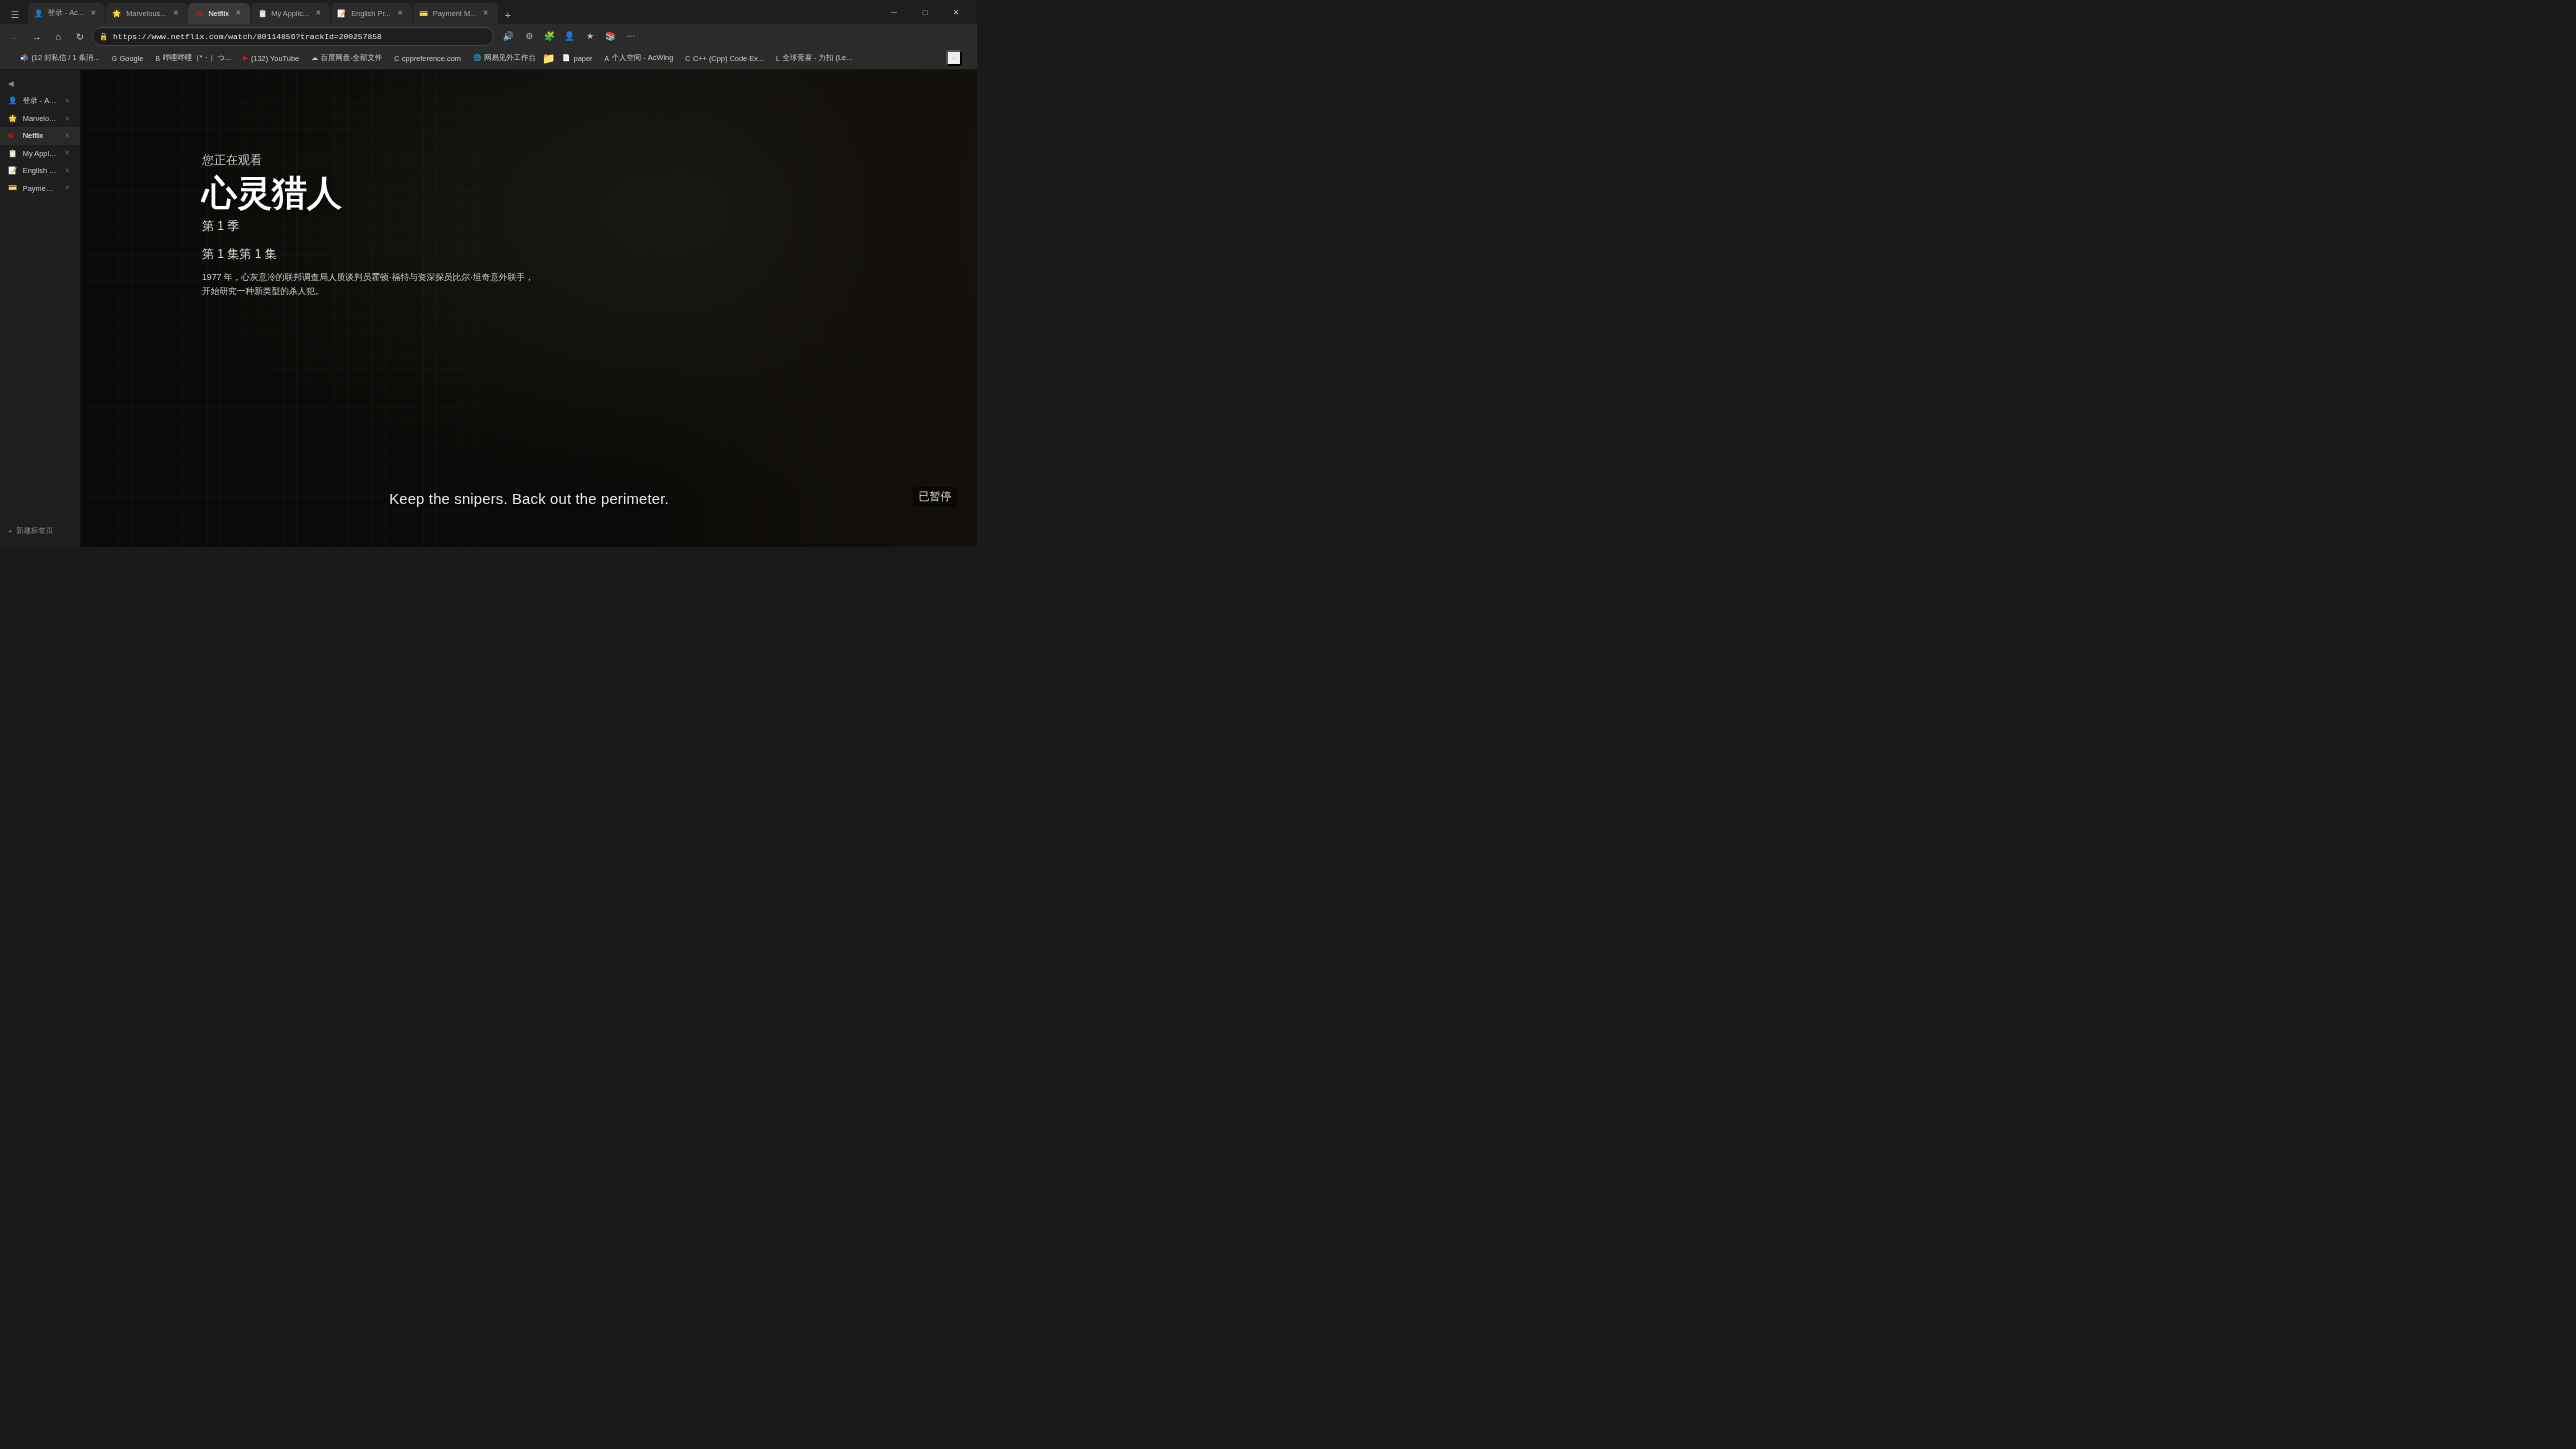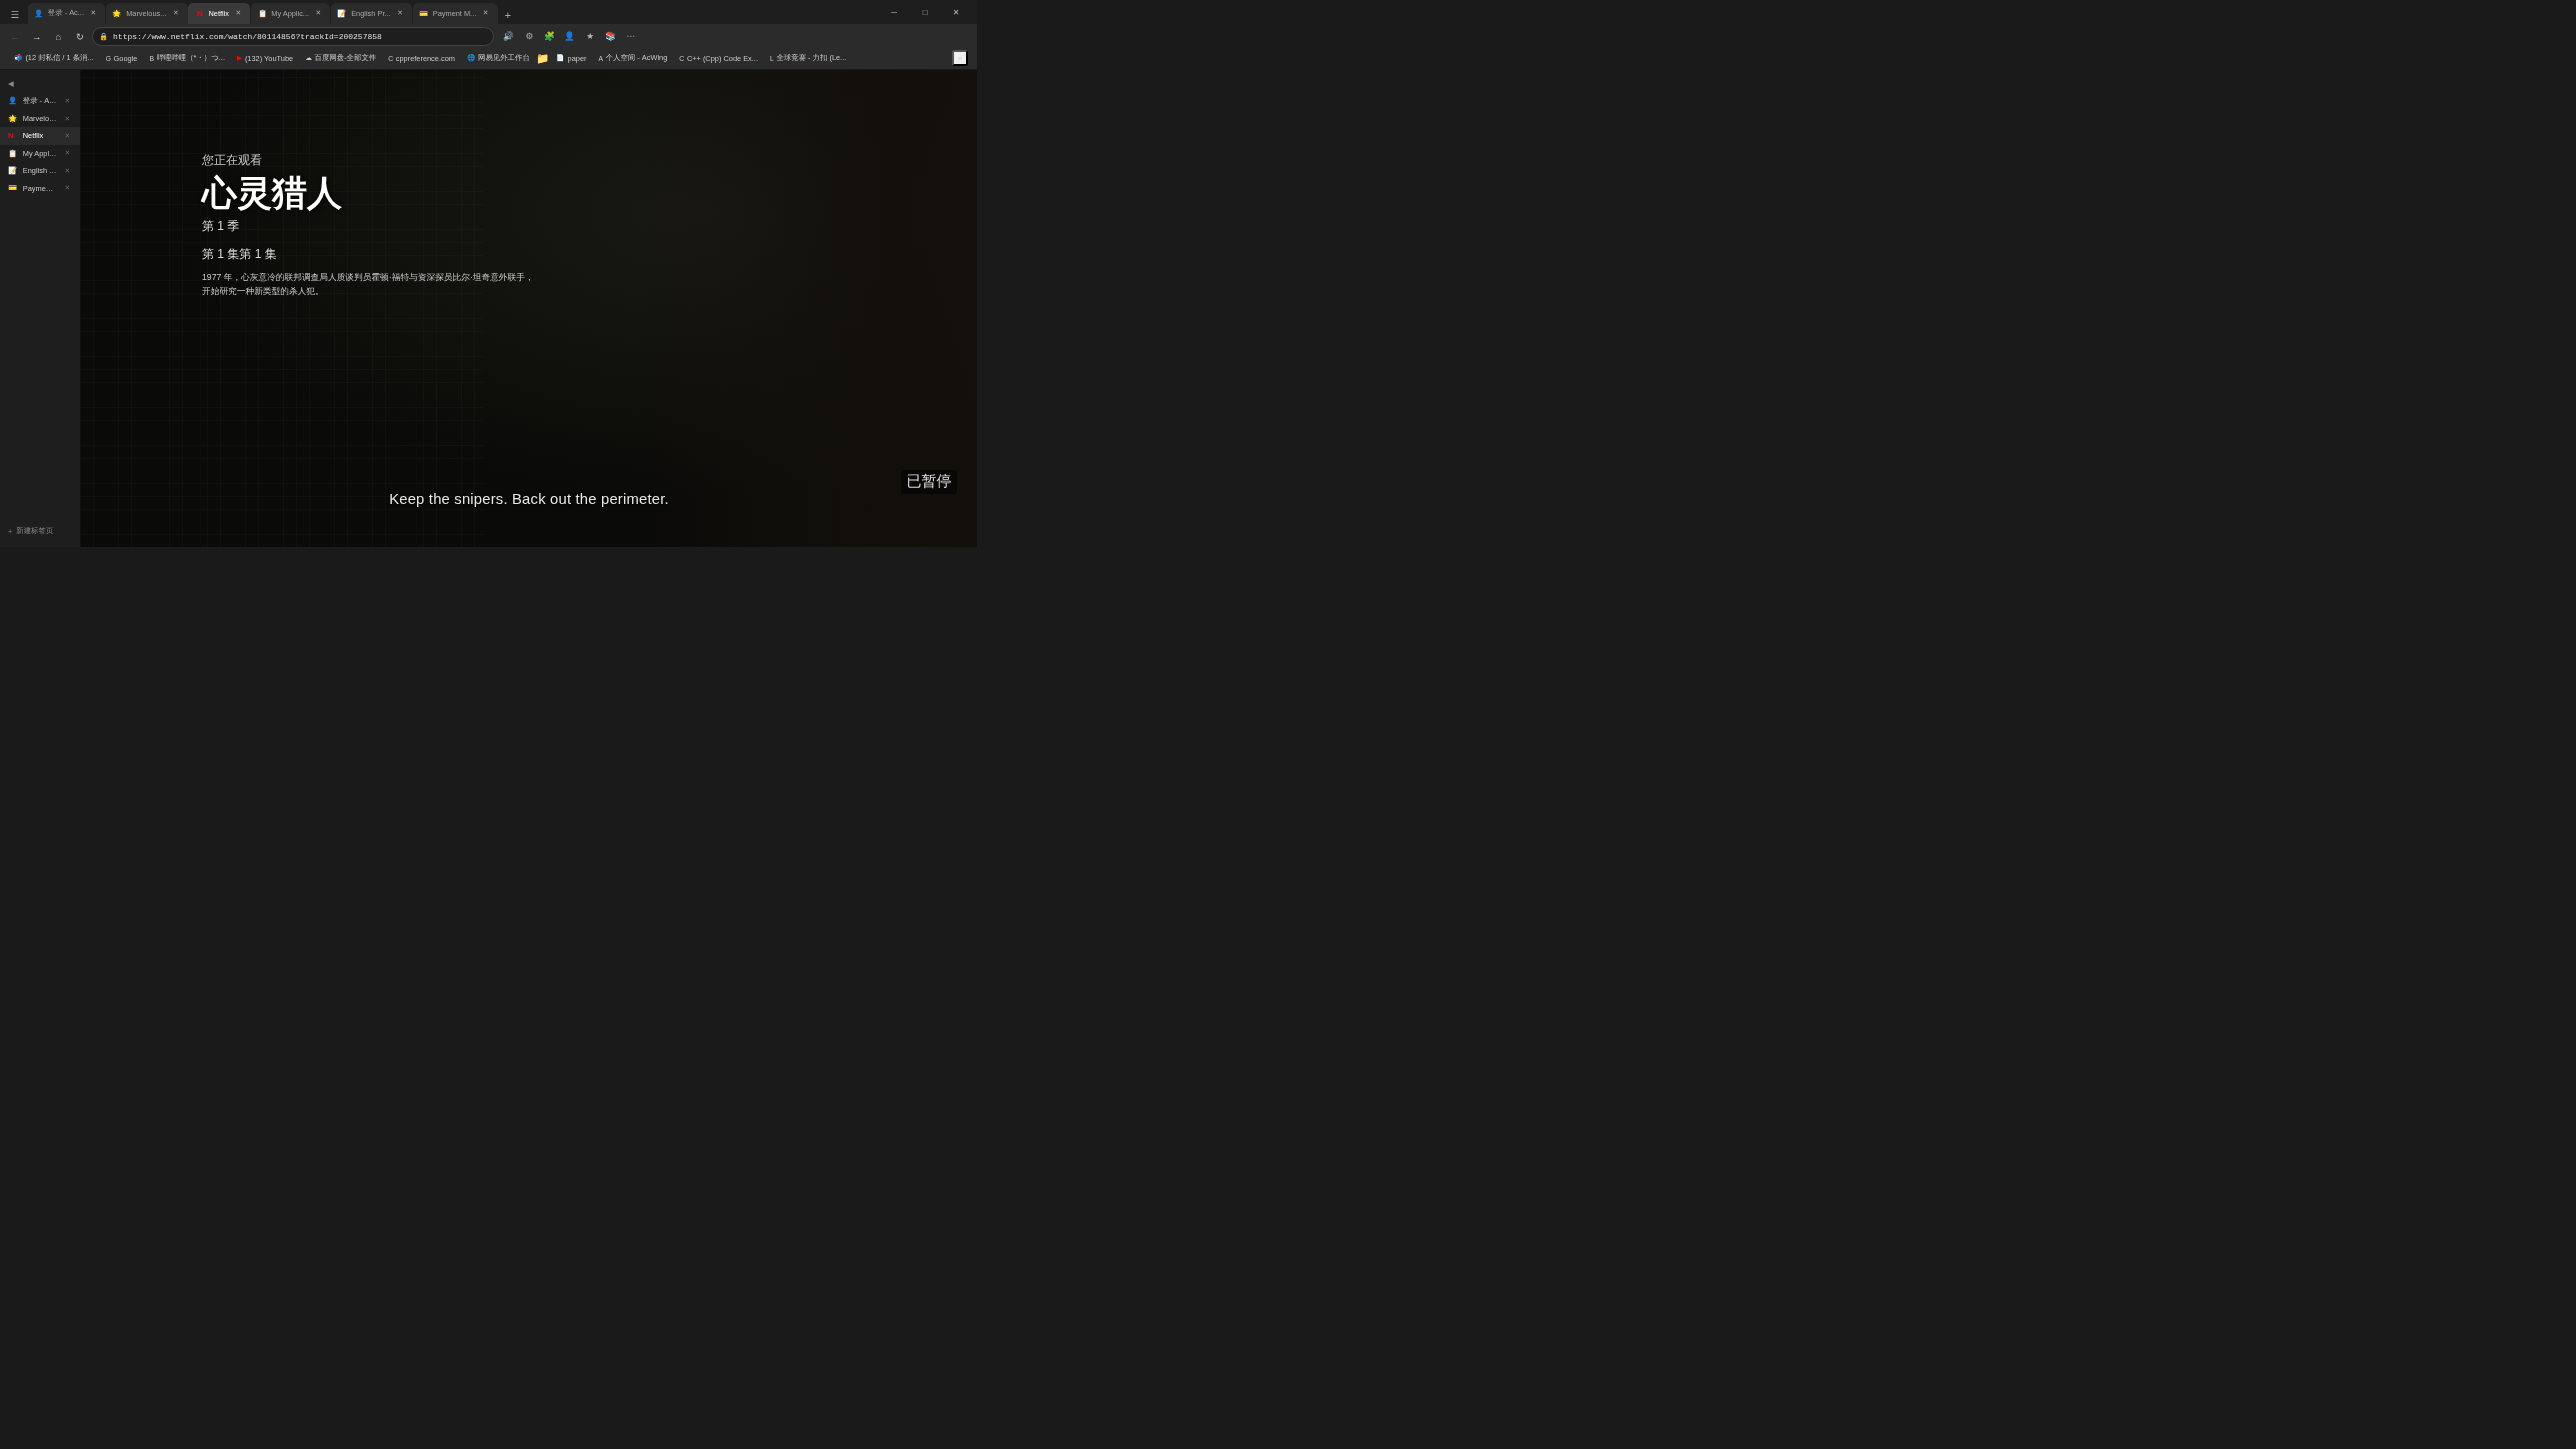--- a/index.html
+++ b/index.html
@@ -98,21 +98,21 @@
       justify-content: center;
       font-size: 8px;
     }
 
     
     .bookmarks-bar {
       height: 21.5px;
       background: #2b2b2b;
       display: flex;
       align-items: center;
-      padding: 0 9px;
+      padding: 0 15px;
       gap: 1.3px;
       border-bottom: 0.7px solid #1a1a1a;
       overflow: hidden;
     }
     .bookmark-item {
       height: 16px;
       padding: 0 5.4px;
       border-radius: 2.7px;
       display: flex;
       align-items: center;
@@ -394,23 +394,23 @@
       color: #e8e8e8;
       font-size: 14.8px;
       font-weight: 400;
       text-shadow: 0.7px 0.7px 2.7px rgba(0,0,0,0.9);
       letter-spacing: 0.2px;
     }
 
     .paused-badge {
       position: absolute;
       right: 20px;
-      bottom: 53px;
+      bottom: 40px;
       color: #ddd;
-      font-size: 15px;
+      font-size: 11px;
       background: rgba(0,0,0,0.5);
       padding: 2.7px 5.4px;
       border-radius: 2.7px;
     }
 
     
     .netflix-favicon {
       color: #e50914;
       font-weight: bold;
       font-size: 8px;

